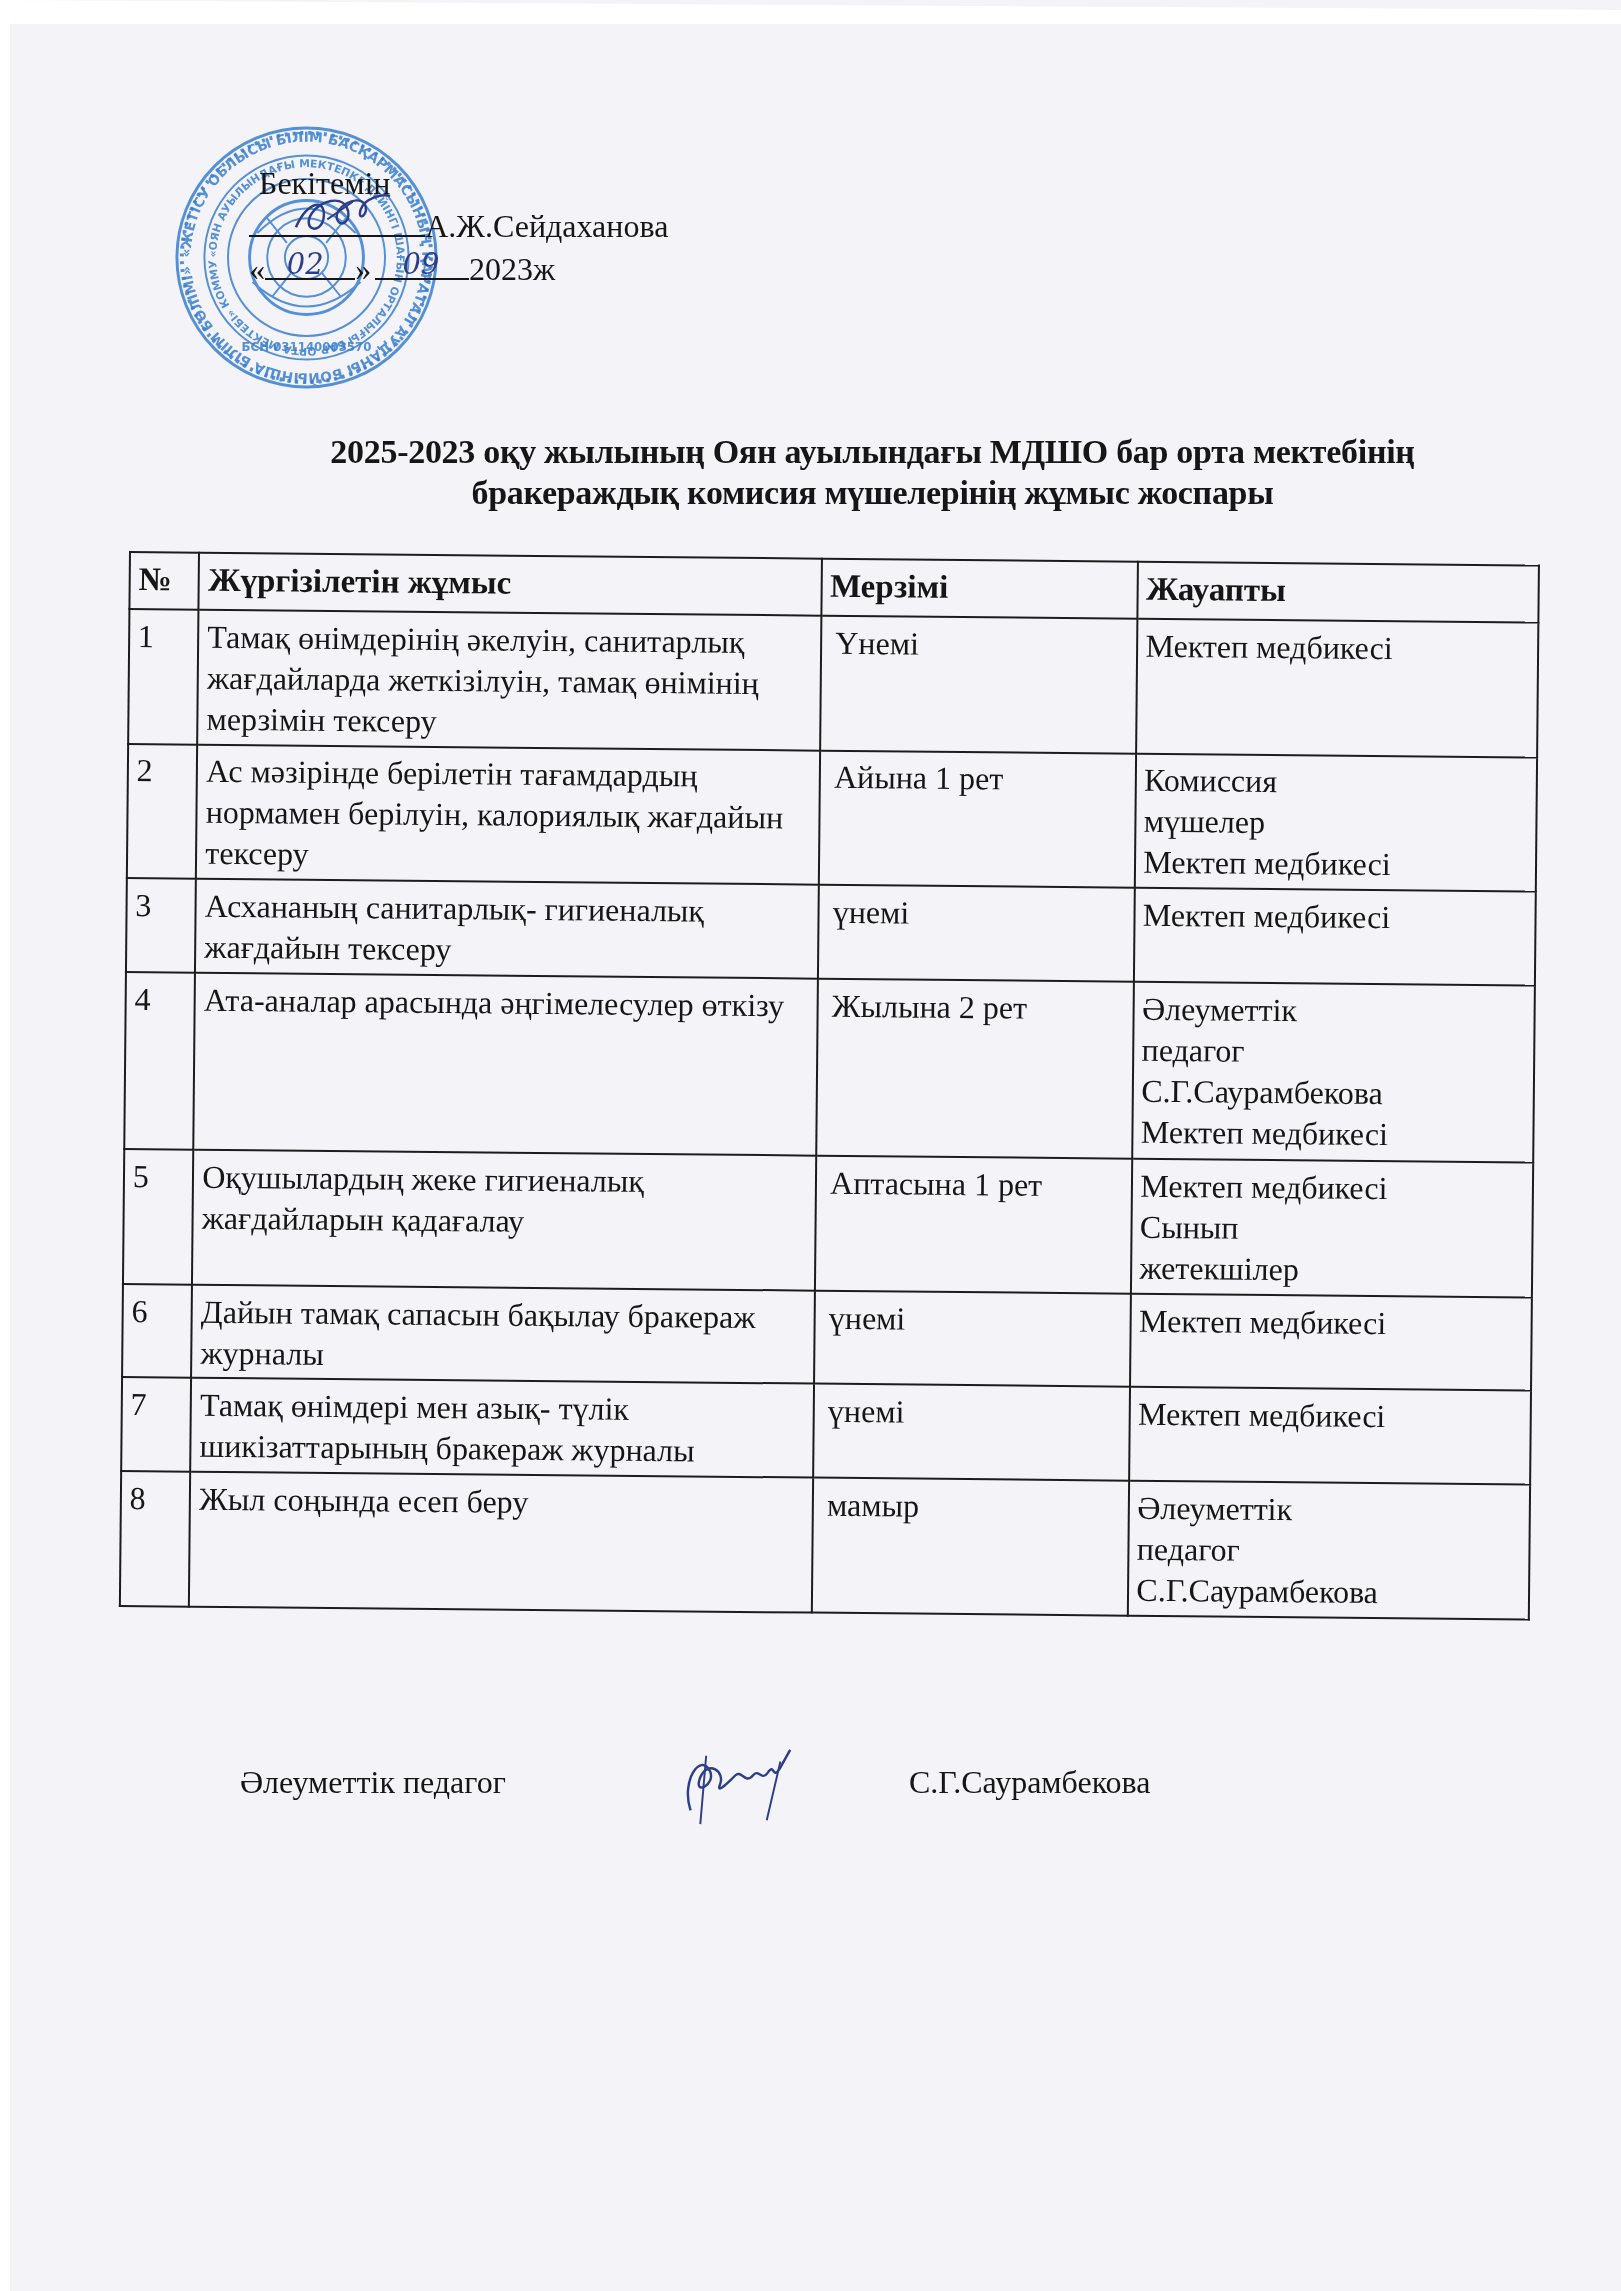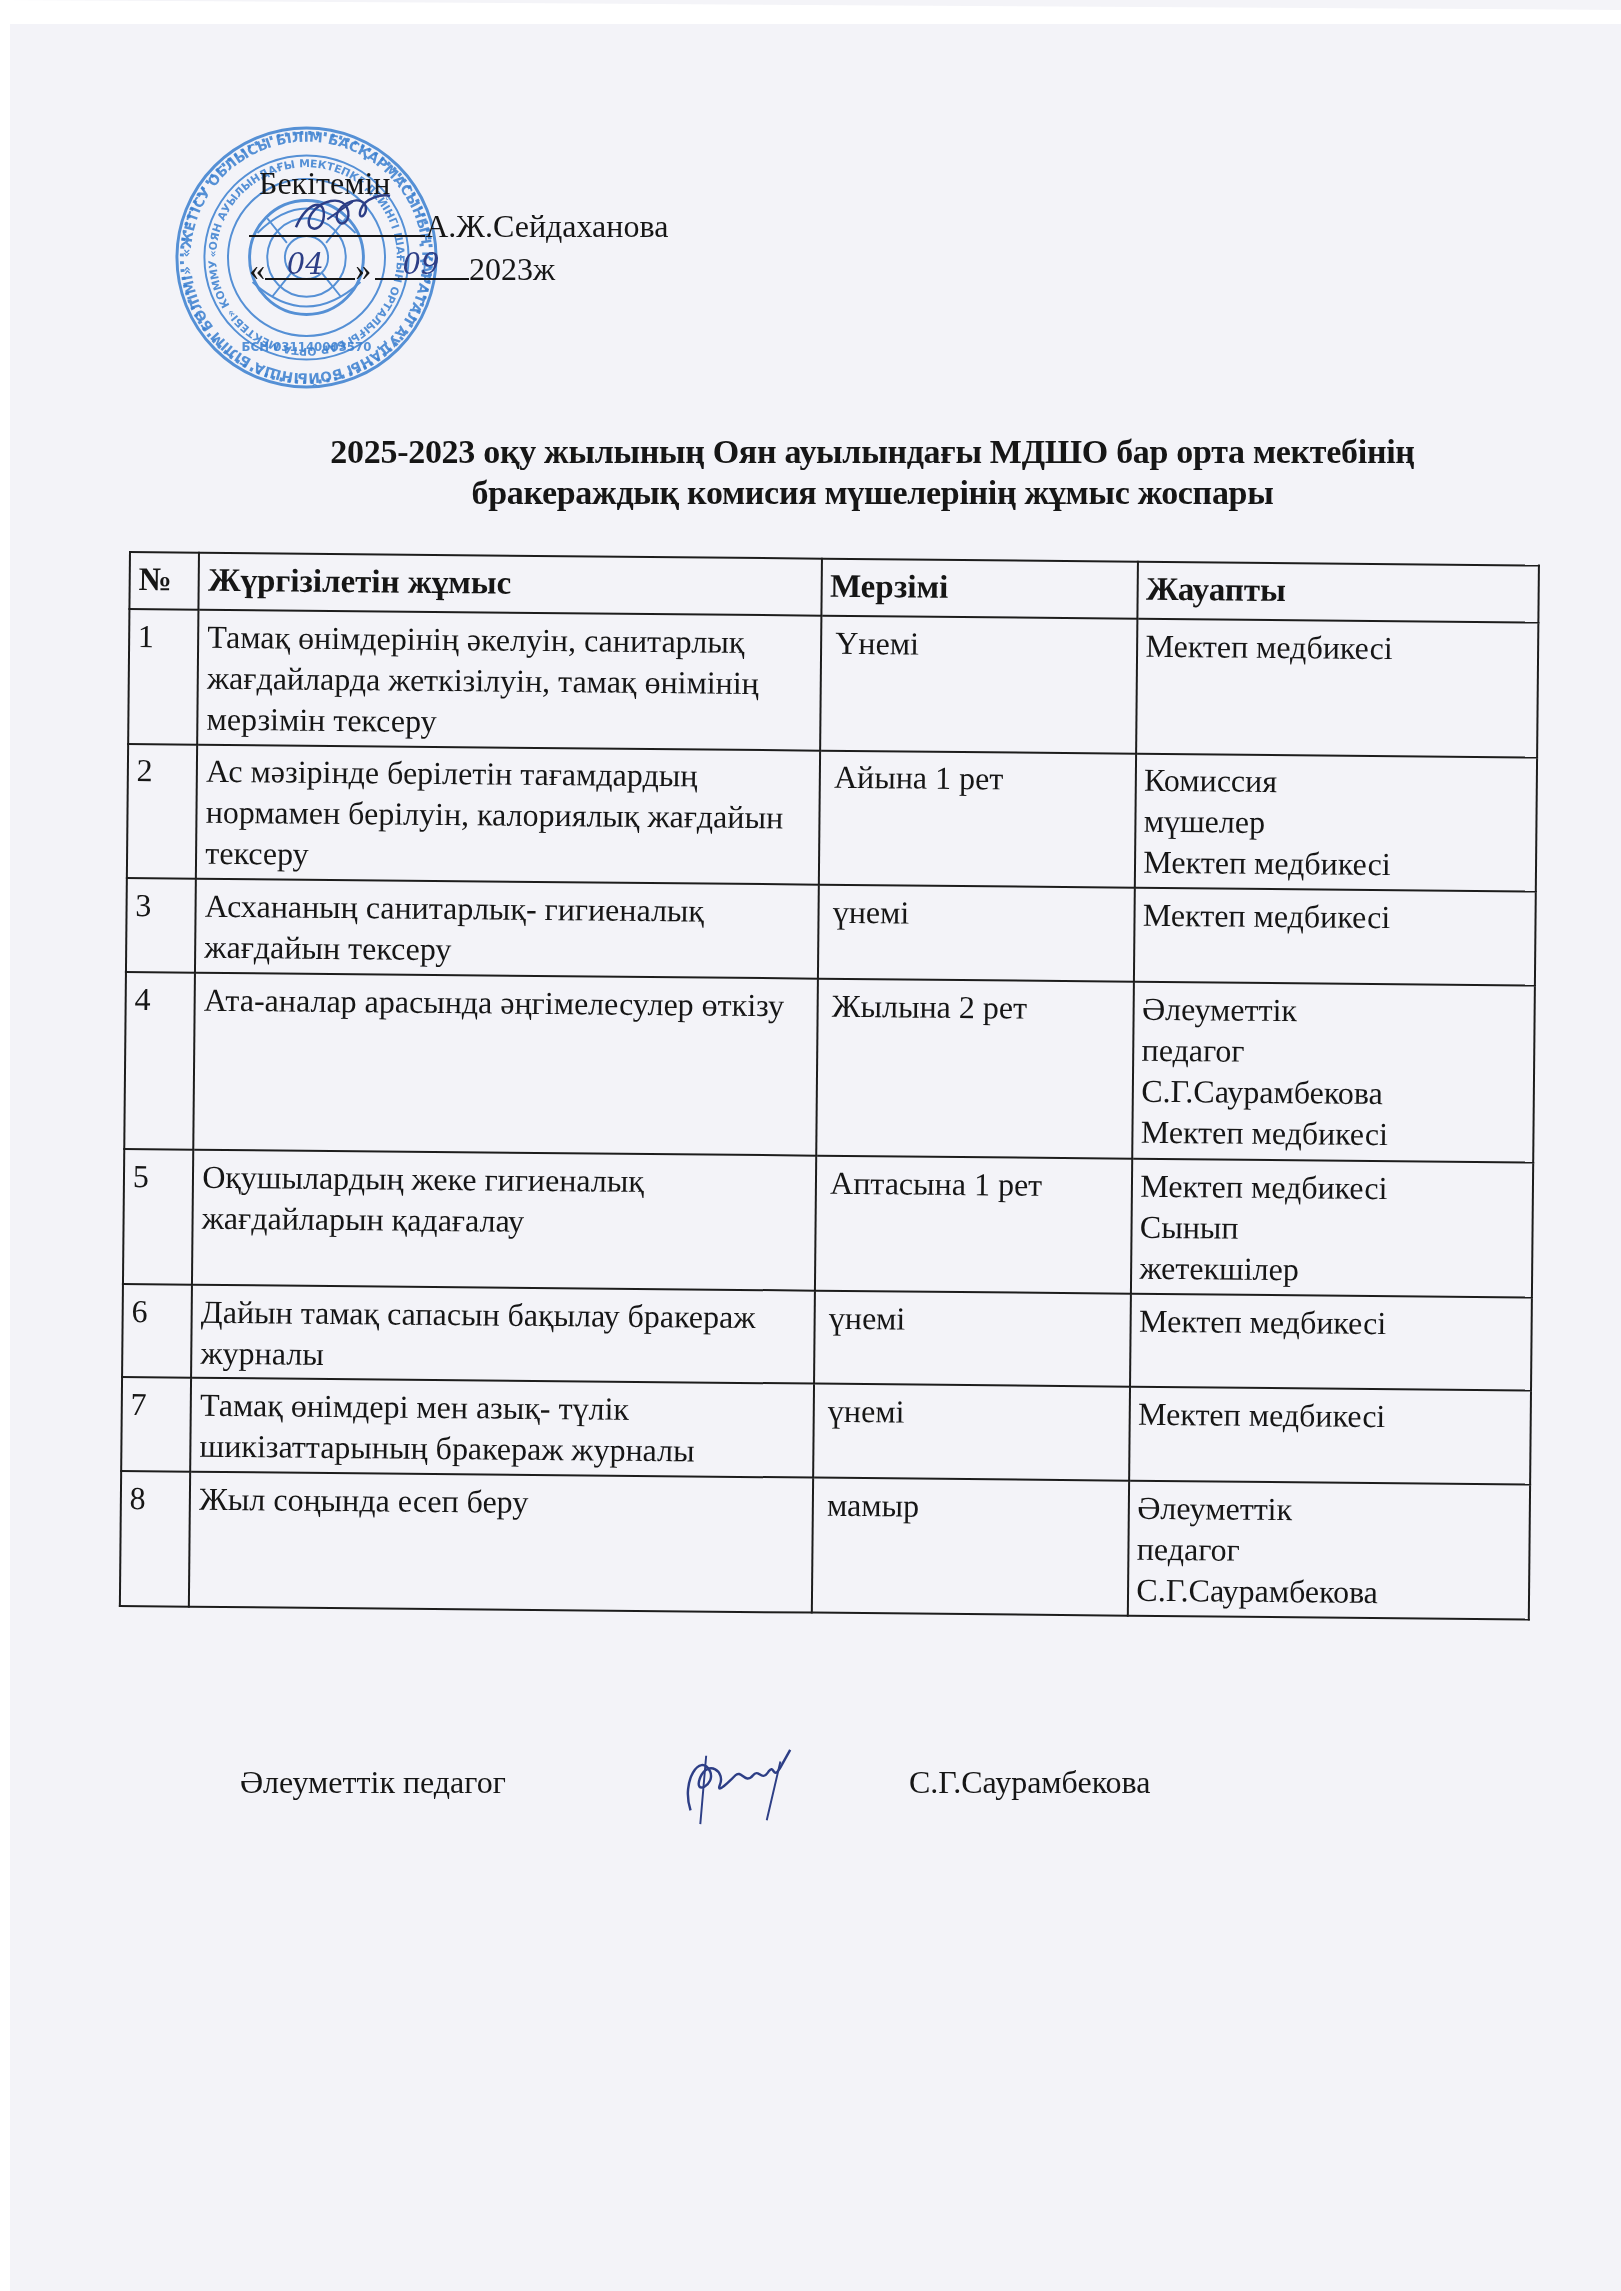--- a/index.html
+++ b/index.html
@@ -120,21 +120,21 @@
   <div class="line l1">Бекітемін</div>
   <div class="line l3">
     <span class="blank" style="width:176px;">
       <svg class="sig-scribble" width="108" height="49" style="left:39px;top:-15.7px;" viewBox="0 0 110 50">
         <path d="M8,38 C20,10 40,8 36,30 C32,46 14,40 24,24 C34,10 54,6 60,18 C66,30 54,40 50,30 C46,18 70,4 78,14 C84,24 70,34 74,20 C78,8 96,4 104,6" fill="none" stroke="#2d3e86" stroke-width="2.5"></path>
         <path d="M40,30 L66,12" fill="none" stroke="#2d3e86" stroke-width="2"></path>
       </svg>
     </span><span>А.Ж.Сейдаханова</span>
   </div>
   <div class="line l4">
-    <span>«</span><span class="blank" style="width:90px;"><span class="hand" style="left:21.6px;">04</span></span><span>»</span><span class="blank" style="width:94px;margin-left:3.9px;"><span class="hand" style="left:27.4px;">09</span></span><span>2023ж</span>
+    <span>«</span><span class="blank" style="width:90px;"><span class="hand" style="left:21.6px;">02</span></span><span>»</span><span class="blank" style="width:94px;margin-left:3.9px;"><span class="hand" style="left:27.4px;">09</span></span><span>2023ж</span>
   </div>
 </div>
 
 <div class="title">
   <div>2025-2023 оқу жылының Оян ауылындағы МДШО бар орта мектебінің</div>
   <div>бракераждық комисия мүшелерінің жұмыс жоспары</div>
 </div>
 
 <table class="plan-table">
   <thead>

